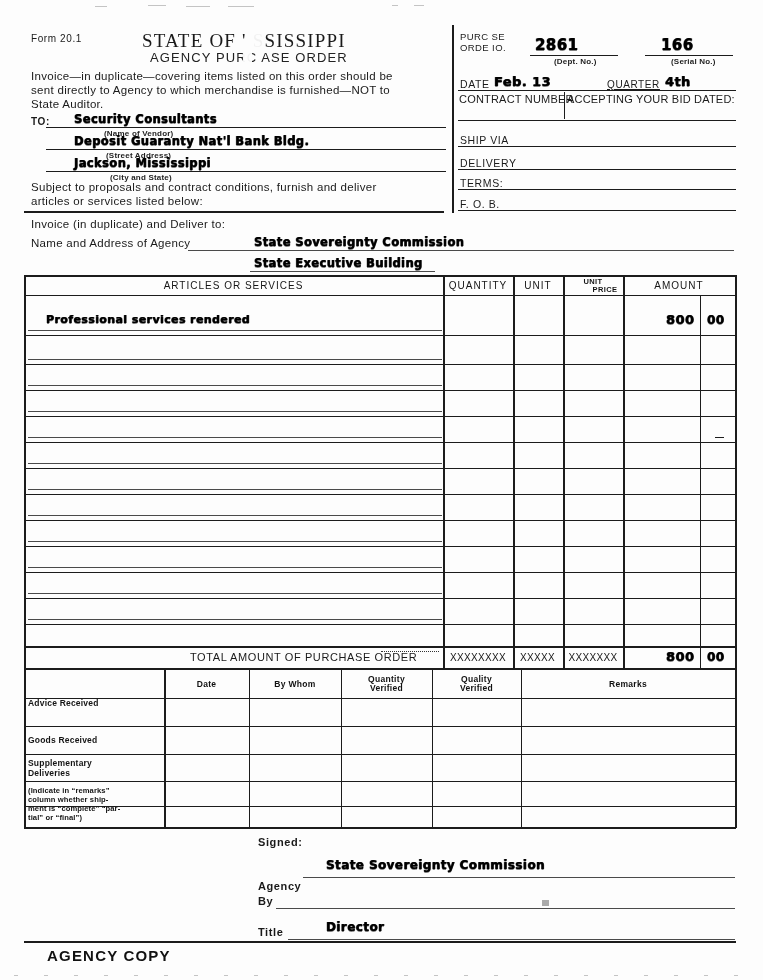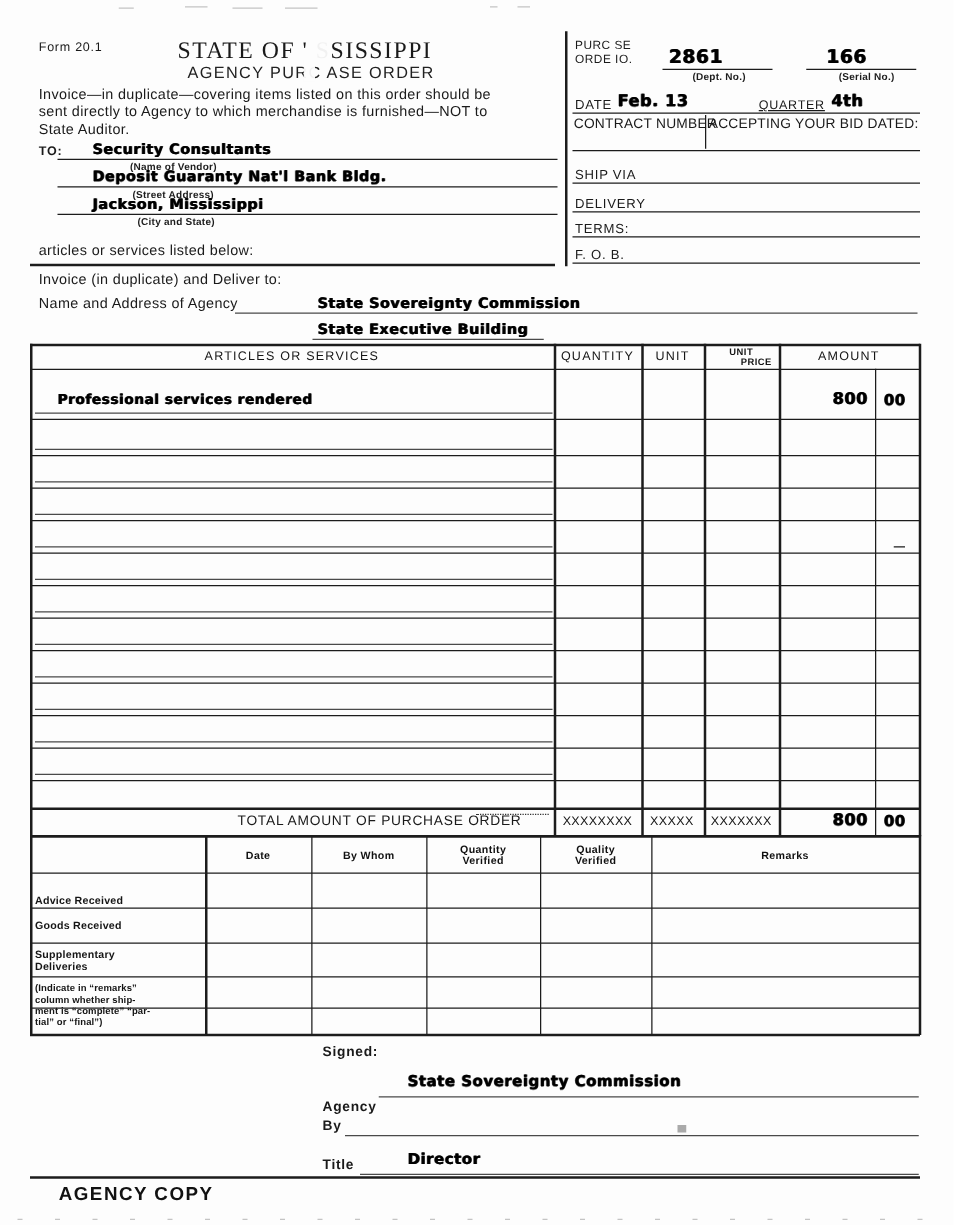--- a/index.html
+++ b/index.html
@@ -178,20 +178,21 @@
   <div class="abs caption" style="left:88px; top:129px;">(Name of Vendor)</div>
 
   <div class="abs typed" style="left:74px; top:134px; font-size:11.5px;">Deposit Guaranty Nat'l Bank Bldg.</div>
   <div class="abs hline" style="left:46px; top:149px; width:400px;"></div>
   <div class="abs caption" style="left:90px; top:151px;">(Street Address)</div>
 
   <div class="abs typed" style="left:74px; top:156px; font-size:11.5px;">Jackson, Mississippi</div>
   <div class="abs hline" style="left:46px; top:171px; width:400px;"></div>
   <div class="abs caption" style="left:94px; top:173px;">(City and State)</div>
 
+  <div class="abs form-txt" style="left:31px; top:181px; font-size:11.5px; letter-spacing:.3px;">Subject to proposals and contract conditions, furnish and deliver</div>
   <div class="abs form-txt" style="left:31px; top:195px; font-size:11.5px; letter-spacing:.3px;">articles or services listed below:</div>
 
   <div class="abs vline thick" style="left:452px; top:25px; height:188px;"></div>
 
   <div class="abs form-txt" style="left:460px; top:31px; font-size:9.5px; letter-spacing:.4px;">PURC    SE</div>
   <div class="abs form-txt" style="left:460px; top:42px; font-size:9.5px; letter-spacing:.4px;">ORDE    IO.</div>
 
   <div class="abs typed" style="left:535px; top:36px; font-size:15px;">2861</div>
   <div class="abs hline" style="left:530px; top:55px; width:88px;"></div>
   <div class="abs caption" style="left:538px; top:57px;">(Dept. No.)</div>
@@ -319,21 +320,21 @@
   <div class="abs col-head" style="left:341px; top:684px; width:91px;">Verified</div>
   <div class="abs col-head" style="left:432px; top:675px; width:89px;">Quality</div>
   <div class="abs col-head" style="left:432px; top:684px; width:89px;">Verified</div>
   <div class="abs col-head" style="left:521px; top:680px; width:214px;">Remarks</div>
 
   <div class="abs hline" style="left:24px; top:726px; width:712px;"></div>
   <div class="abs hline" style="left:24px; top:754px; width:712px;"></div>
   <div class="abs hline" style="left:24px; top:781px; width:712px;"></div>
   <div class="abs hline" style="left:24px; top:806px; width:712px;"></div>
 
-  <div class="abs rcv-label" style="left:28px; top:715px;text-align:right;">Advice Received</div>
+  <div class="abs rcv-label" style="left:28px; top:698px;text-align:right;">Advice Received</div>
   <div class="abs rcv-label" style="left:28px; top:735px;">Goods Received</div>
   <div class="abs rcv-label" style="left:28px; top:758px;">Supplementary</div>
   <div class="abs rcv-label" style="left:28px; top:768px;">Deliveries</div>
 
   <div class="abs rcv-note" style="left:28px; top:786px;">(Indicate in “remarks”</div>
   <div class="abs rcv-note" style="left:28px; top:795px;">column whether ship-</div>
   <div class="abs rcv-note" style="left:28px; top:804px;">ment is “complete” “par-</div>
   <div class="abs rcv-note" style="left:28px; top:813px;">tial” or “final”)</div>
 
   <div class="abs form-txt" style="left:258px; top:836px; font-size:11px; font-weight:700;">Signed:</div>

